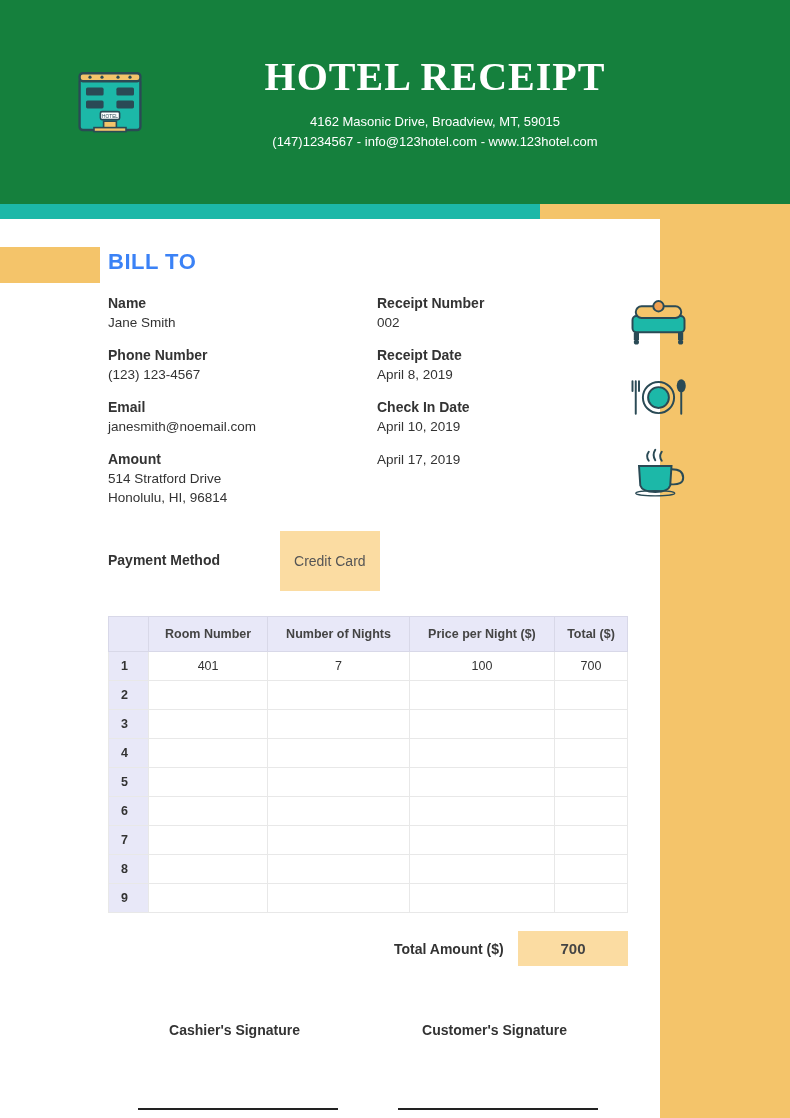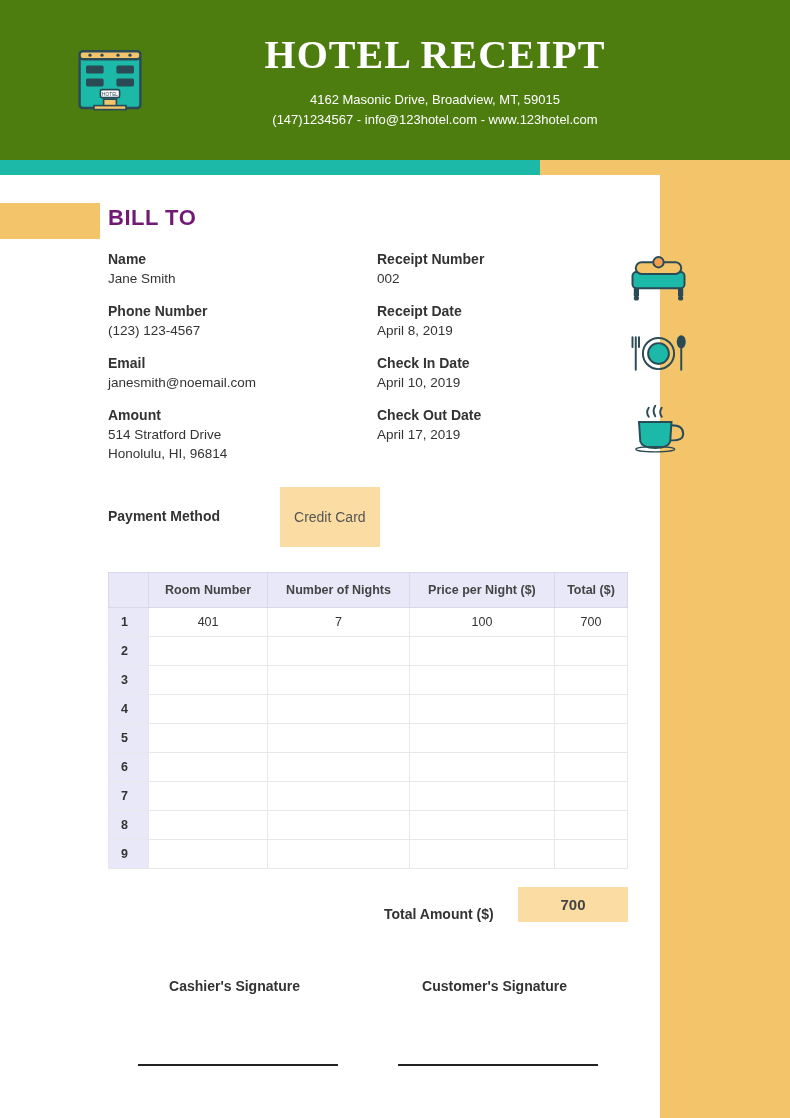--- a/index.html
+++ b/index.html
@@ -5,22 +5,22 @@
   * { box-sizing: border-box; margin: 0; padding: 0; }
   body {
     font-family: Verdana, Geneva, sans-serif;
     width: 790px;
     height: 1118px;
     background: #fff;
     position: relative;
     overflow: hidden;
   }
   .header {
-    background: #4d7c0f;
-    height: 160px;
+    background: #15803d;
+    height: 204px;
     position: relative;
     display: flex;
     align-items: center;
     padding-left: 70px;
   }
   .header-content {
     flex: 1;
     text-align: center;
     padding-right: 70px;
   }
@@ -76,21 +76,21 @@
   }
   .content {
     margin-left: 108px;
     width: 520px;
     position: relative;
     z-index: 2;
   }
   .section-title {
     font-size: 22px;
     font-weight: bold;
-    color: #701a75;
+    color: #3b82f6;
     margin-bottom: 20px;
     letter-spacing: 0.5px;
   }
   .info-grid {
     display: flex;
     gap: 18px;
     position: relative;
   }
   .info-col { flex: 1; }
   .field { margin-bottom: 14px; }
@@ -158,23 +158,23 @@
     padding-left: 12px;
     width: 40px;
   }
   table.items th.rownum-h {
     width: 40px;
     background: #e8e8f8;
   }
   .total-row {
     display: flex;
     justify-content: flex-end;
-    align-items: flex-end;
+    align-items: center;
     margin-top: 18px;
-    gap: 24px;
+    gap: 14px;
   }
   .total-label {
     font-weight: bold;
     font-size: 14px;
     color: #333;
     width: 110px;
   }
   .total-value {
     background: #fbdca2;
     padding: 9px 0;
@@ -266,21 +266,20 @@
         </div>
         <div class="field">
           <div class="field-label">Receipt Date</div>
           <div class="field-value">April 8, 2019</div>
         </div>
         <div class="field">
           <div class="field-label">Check In Date</div>
           <div class="field-value">April 10, 2019</div>
         </div>
         <div class="field">
-          <div class="field-label">Check Out Date</div>
           <div class="field-value">April 17, 2019</div>
         </div>
       </div>
 
       <div class="icon-stack">
         <svg class="amenity-icon" viewBox="0 0 100 80">
           <rect x="10" y="30" width="80" height="25" rx="6" fill="#1cb8a8" stroke="#2a4a55" stroke-width="3"></rect>
           <rect x="15" y="15" width="70" height="18" rx="9" fill="#f4c46a" stroke="#2a4a55" stroke-width="3"></rect>
           <circle cx="50" cy="15" r="8" fill="#f0a050" stroke="#2a4a55" stroke-width="3"></circle>
           <rect x="12" y="55" width="8" height="12" fill="#2a4a55"></rect>

